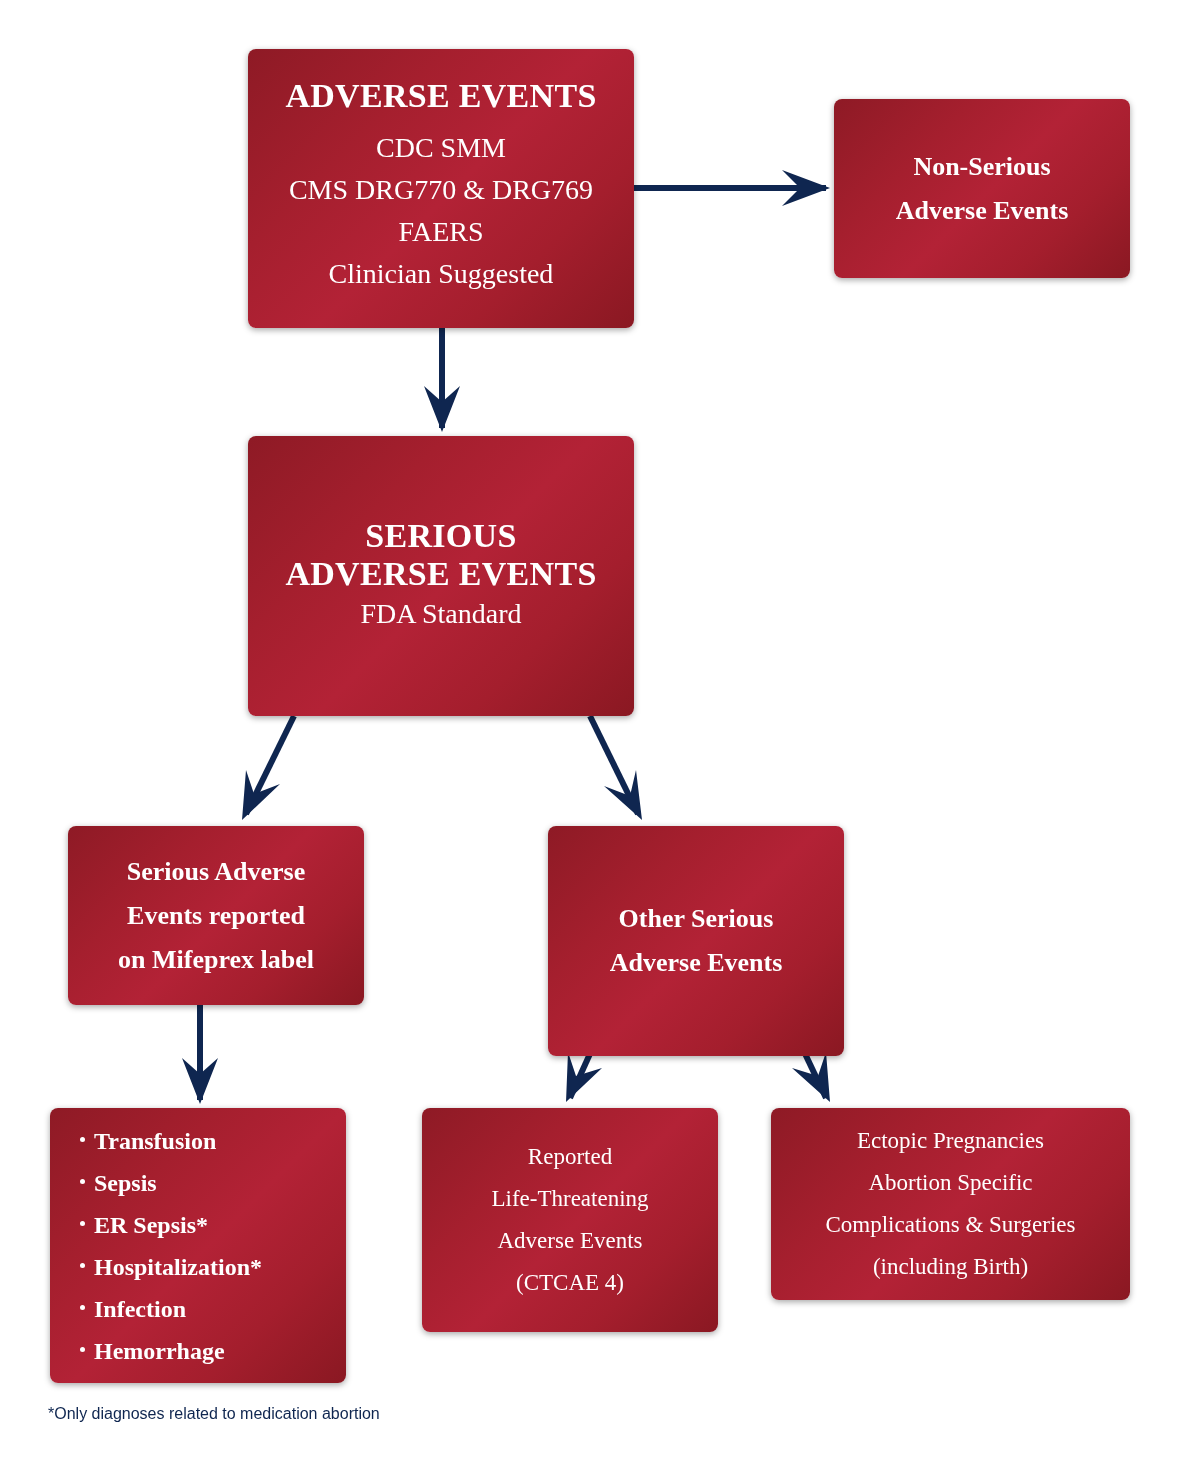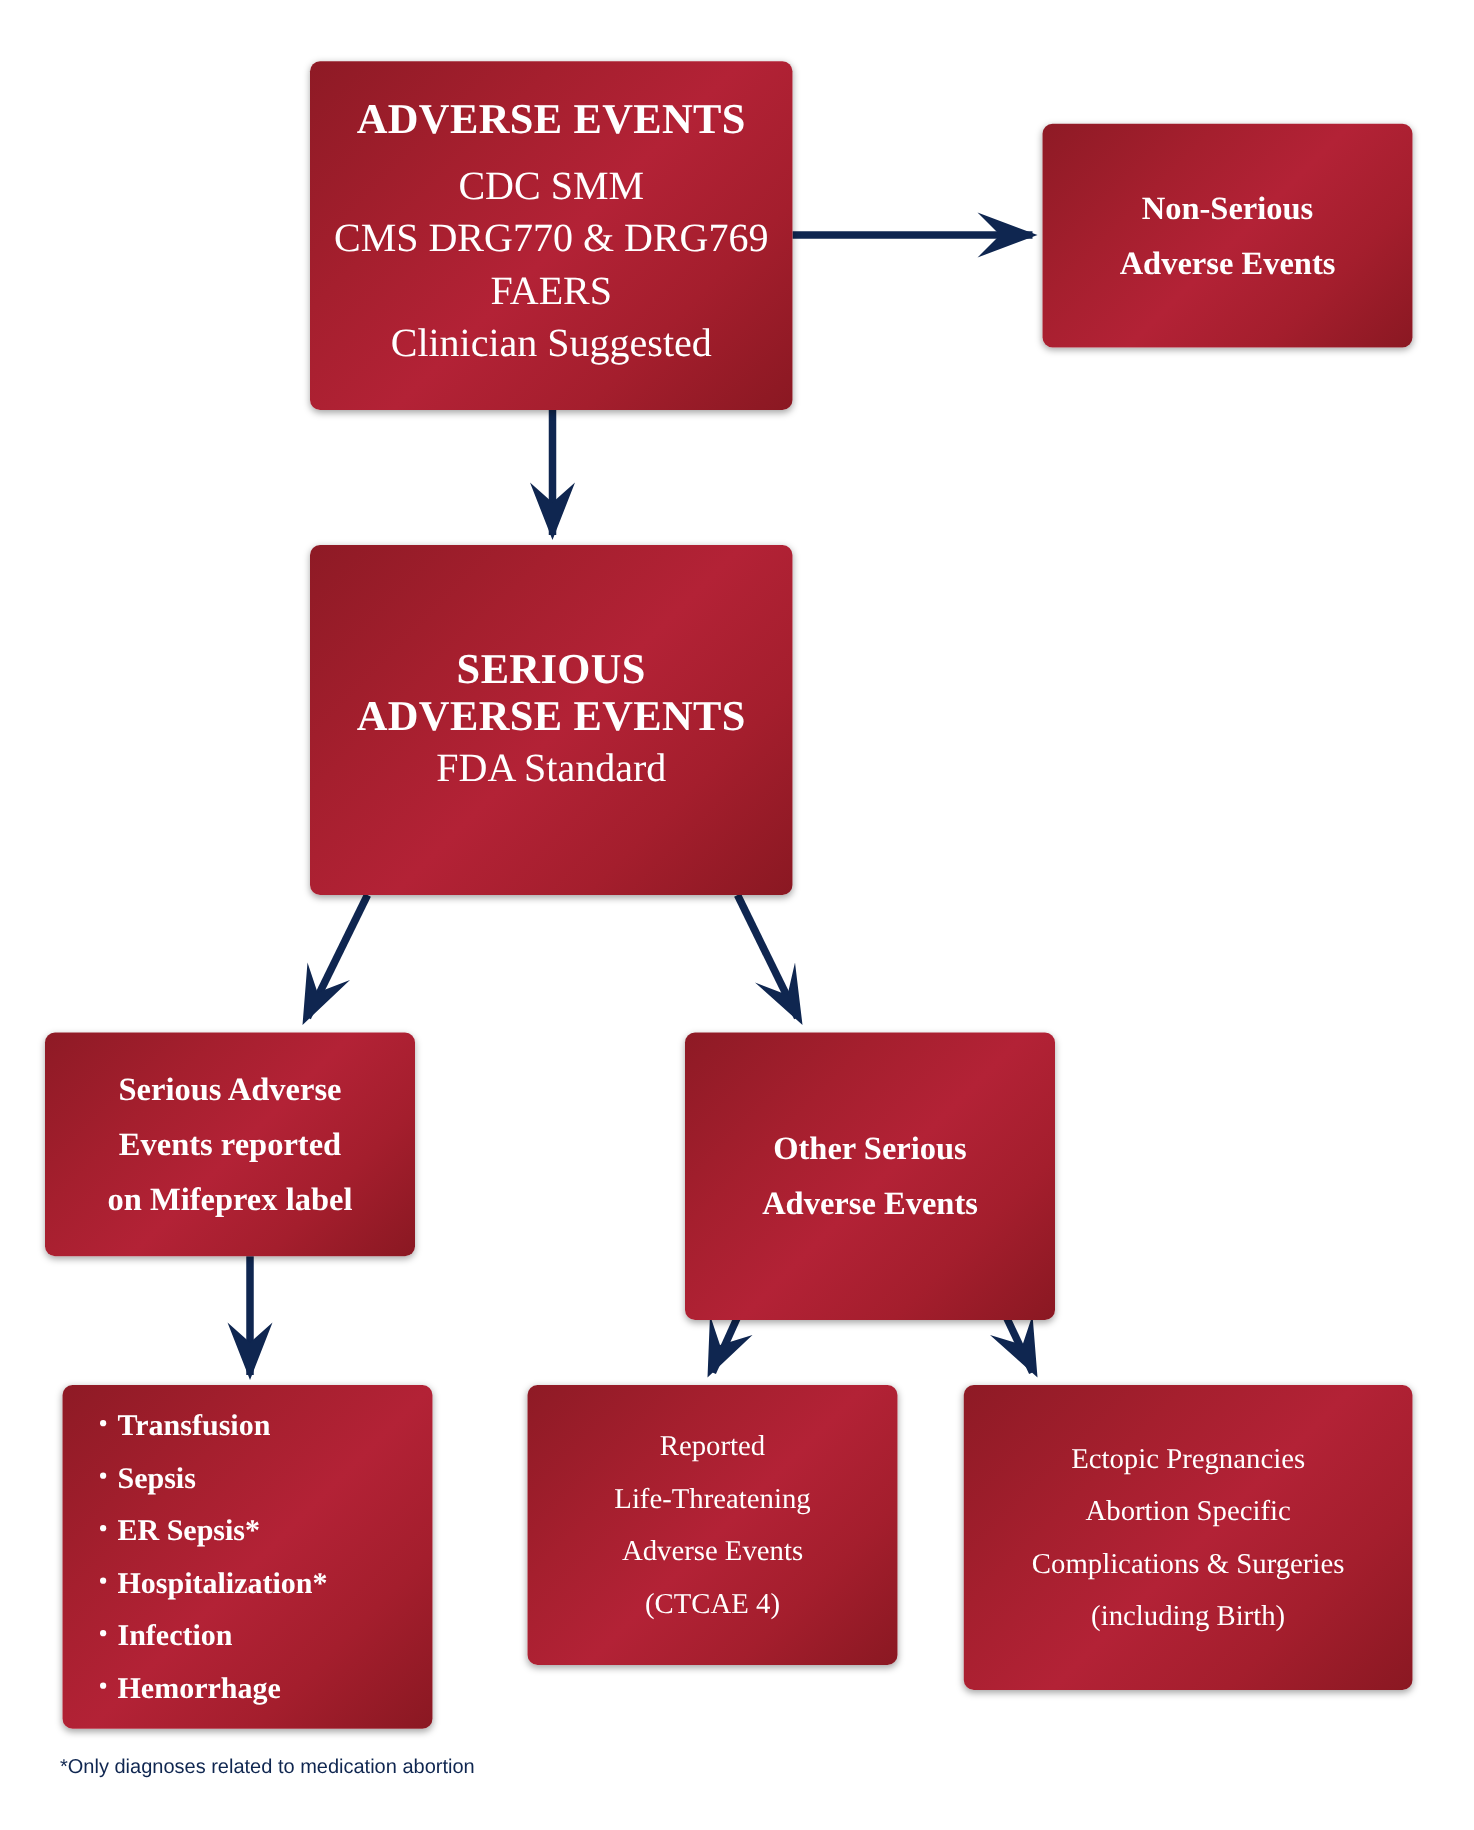--- a/index.html
+++ b/index.html
@@ -7,21 +7,21 @@
          font-family: "Liberation Sans", "DejaVu Sans", sans-serif; }
   .box {
     position: absolute; box-sizing: border-box;
     border-radius: 8px;
     background: linear-gradient(135deg, #8e1a25 0%, #a51f2e 30%, #b32236 52%, #a41e2d 75%, #8a1822 100%);
     box-shadow: 0 2px 6px rgba(0,0,0,0.35);
     color: #ffffff; text-align: center;
     display: flex; flex-direction: column; align-items: center; justify-content: center; font-family: Liberation Serif, serif;
   }
   .title-lg { font-weight: 700; font-size: 34px; line-height: 38px; letter-spacing: 0.3px; }
-  .sub { font-size: 32px; line-height: 42px; font-weight: 400; }
+  .sub { font-size: 28px; line-height: 42px; font-weight: 400; }
   .title-md { font-weight: 700; font-size: 26px; line-height: 44px; }
   .body-md { font-size: 23px; line-height: 42px; font-weight: 400; }
   .bullets { align-items: flex-start; justify-content: center; padding-left: 30px; }
   .bullet { font-size: 24px; line-height: 42px; font-weight: 700; white-space: nowrap; }
   .bullet .dot { display: inline-block; width: 5px; height: 5px; border-radius: 50%;
                  background: #fff; margin-right: 9px; vertical-align: middle; position: relative; top: -3px; }
   .footnote { position: absolute; left: 48px; top: 1405px; font-size: 16px; color: #0f2650; }
   svg.arrows { position: absolute; left: 0; top: 0; }
 </style>
 </head>
@@ -67,21 +67,21 @@
   <div class="title-md">Non-Serious</div>
   <div class="title-md">Adverse Events</div>
 </div>
 
 <div class="box" style="left:248px; top:436px; width:386px; height:280px;">
   <div class="title-lg">SERIOUS</div>
   <div class="title-lg">ADVERSE EVENTS</div>
   <div class="sub" style="text-align:right;">FDA Standard</div>
 </div>
 
-<div class="box" style="left:36px; top:826px; width:296px; height:179px;">
+<div class="box" style="left:68px; top:826px; width:296px; height:179px;">
   <div class="title-md">Serious Adverse</div>
   <div class="title-md">Events reported</div>
   <div class="title-md">on Mifeprex label</div>
 </div>
 
 <div class="box" style="left:548px; top:826px; width:296px; height:230px;">
   <div class="title-md">Other Serious</div>
   <div class="title-md">Adverse Events</div>
 </div>
 
@@ -94,20 +94,20 @@
   <div class="bullet"><span class="dot"></span><span>Hemorrhage</span></div>
 </div>
 
 <div class="box" style="left:422px; top:1108px; width:296px; height:224px;text-align:center;">
   <div class="body-md">Reported</div>
   <div class="body-md">Life-Threatening</div>
   <div class="body-md">Adverse Events</div>
   <div class="body-md">(CTCAE 4)</div>
 </div>
 
-<div class="box" style="left:771px; top:1108px; width:359px; height:244px;">
+<div class="box" style="left:771px; top:1108px; width:359px; height:192px;">
   <div class="body-md">Ectopic Pregnancies</div>
   <div class="body-md">Abortion Specific</div>
   <div class="body-md">Complications &amp; Surgeries</div>
   <div class="body-md">(including Birth)</div>
 </div>
 
 <div class="footnote">*Only diagnoses related to medication abortion</div>
 
 </body></html>

